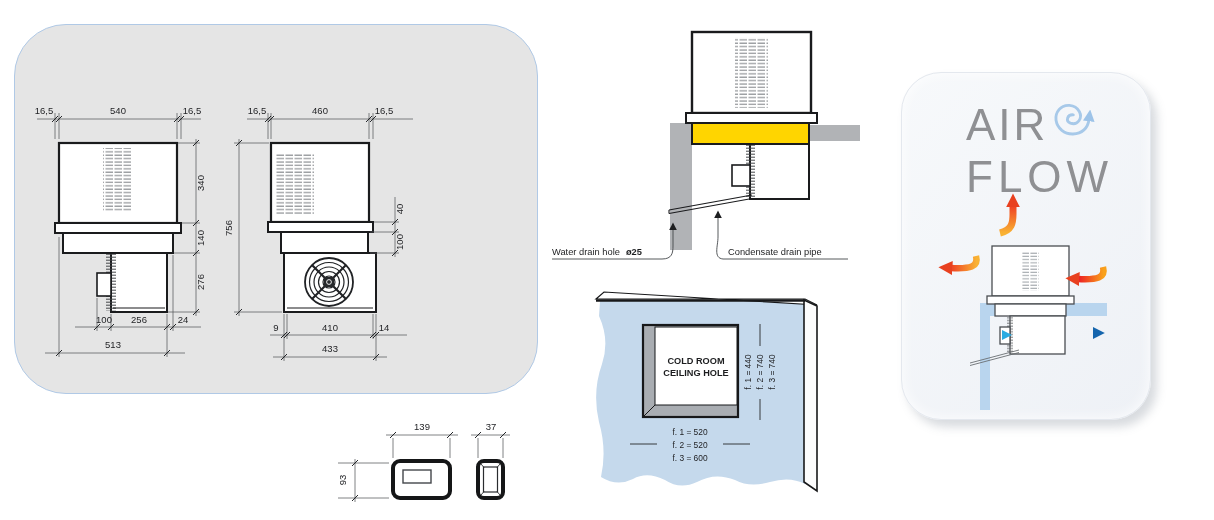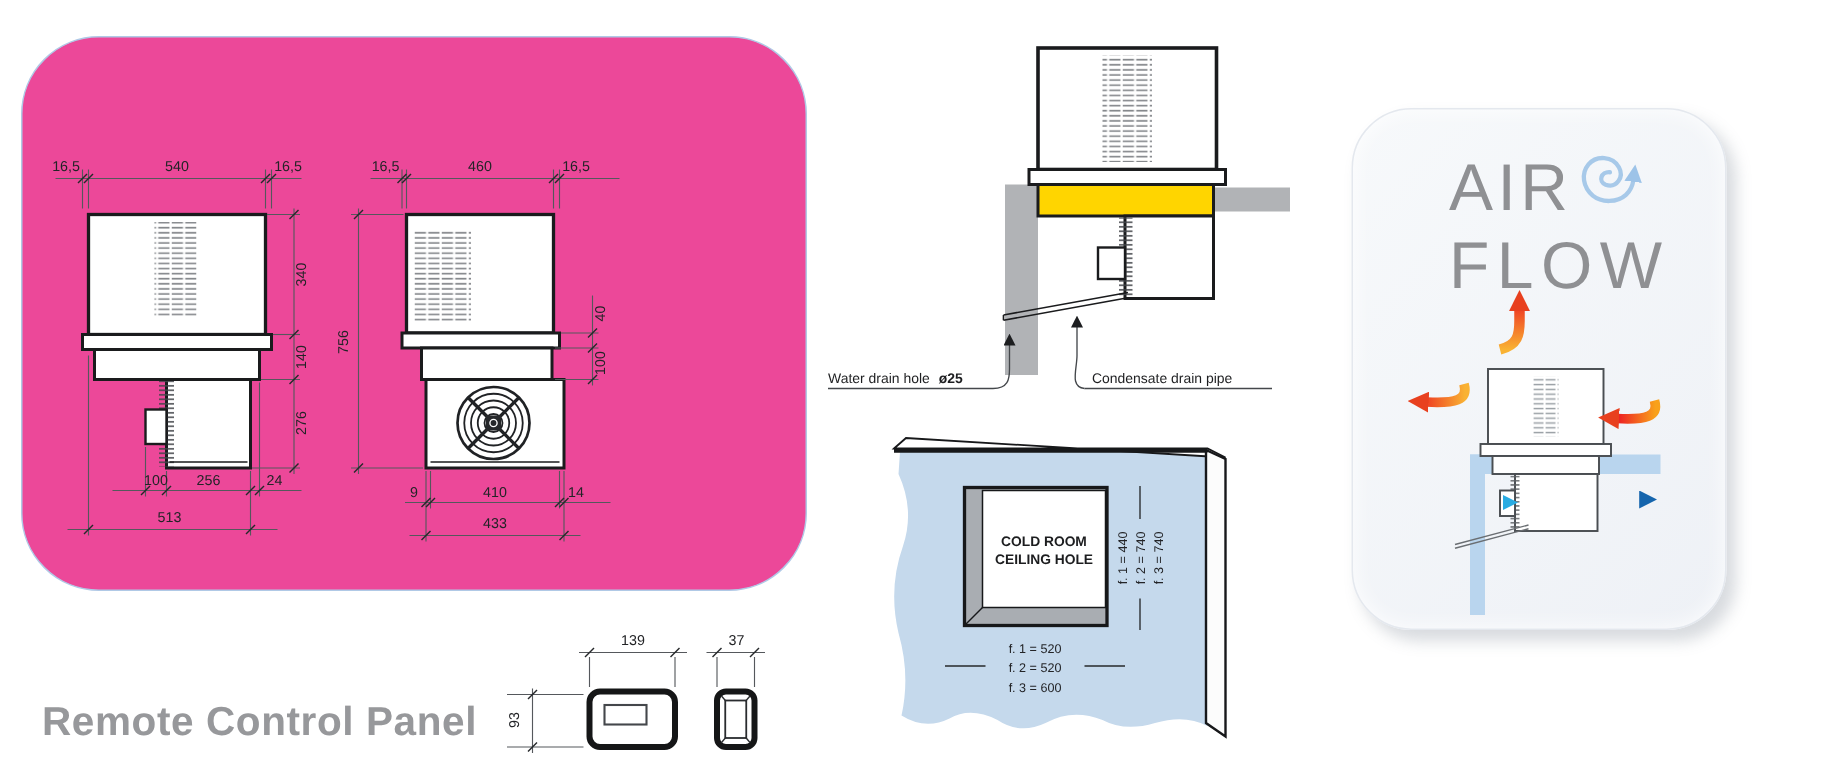--- a/index.html
+++ b/index.html
@@ -1,20 +1,20 @@
 <!DOCTYPE html>
 <html><head>
 <meta charset="utf-8">
 <style>
   html,body{margin:0;padding:0;background:#fff;}
   #canvas{position:relative;width:1214px;height:520px;background:#fff;overflow:hidden;
           font-family:"Liberation Sans",sans-serif;}
   .abs{position:absolute;}
   
-  #dim-panel{left:14px;top:24px;width:522px;height:368px;border:1.5px solid #b0c9e6;border-radius:52px;background:#ec4899;}
+  #dim-panel{left:14px;top:24px;width:522px;height:368px;border:1.5px solid #b0c9e6;border-radius:52px;background:#e5e5e5;}
   
   #air-panel{left:901px;top:72px;width:248px;height:346px;border-radius:40px;
              background:linear-gradient(135deg,#f7f9fb 0%,#eef1f6 100%);
              border:1px solid #e4e8ee;
              box-shadow:6px 7px 10px rgba(125,135,148,0.30), inset 0 0 14px rgba(255,255,255,0.9);}
   
   #remote-title{left:28px;top:466px;font-size:27px;font-weight:bold;color:#97989b;letter-spacing:0.4px;white-space:nowrap;}
   
   .dt{font-family:"Liberation Sans",sans-serif;font-size:9.5px;fill:#232427;}
   .lbl{font-family:"Liberation Sans",sans-serif;font-size:9.3px;fill:#1d1e20;}
@@ -308,21 +308,20 @@
       </g>
 
       <path d="M 98,160 C 110,157 111,150 111,141 L 111,133" fill="none" stroke="url(#af-gu)" stroke-width="7" marker-end="url(#af-mo)"></path>
       <path d="M 74,183 C 77,194 68,196 49,195" fill="none" stroke="url(#af-gl)" stroke-width="6.5" marker-end="url(#af-mo)"></path>
       <path d="M 201,194 C 204,205 195,207 176,206" fill="none" stroke="url(#af-gr)" stroke-width="6.5" marker-end="url(#af-mo)"></path>
       <path d="M 90,262 L 101,262" fill="none" stroke="url(#af-gc)" stroke-width="5" marker-end="url(#af-mc)"></path>
       <path d="M 176,260 L 192,260" fill="none" stroke="url(#af-gb)" stroke-width="6" marker-end="url(#af-mb)"></path>
     </svg>
   </div>
 
-  <div id="remote-title" class="abs">Remote Control Panel</div>
 
   <svg class="abs" style="left:330px;top:413px;" width="195" height="105" viewBox="0 0 195 105">
     <defs>
       <path id="rm-tk" d="M-3,3 L3,-3" stroke="#26282b" stroke-width="1"></path>
     </defs>
 
     <rect x="63" y="48" width="57" height="37" rx="7" fill="#fff" stroke="#151617" stroke-width="4"></rect>
     <rect x="73" y="57" width="28" height="13" fill="#fff" stroke="#44474b" stroke-width="1.4"></rect>
 
     <line class="dl" x1="56" y1="22" x2="128" y2="22"></line>

